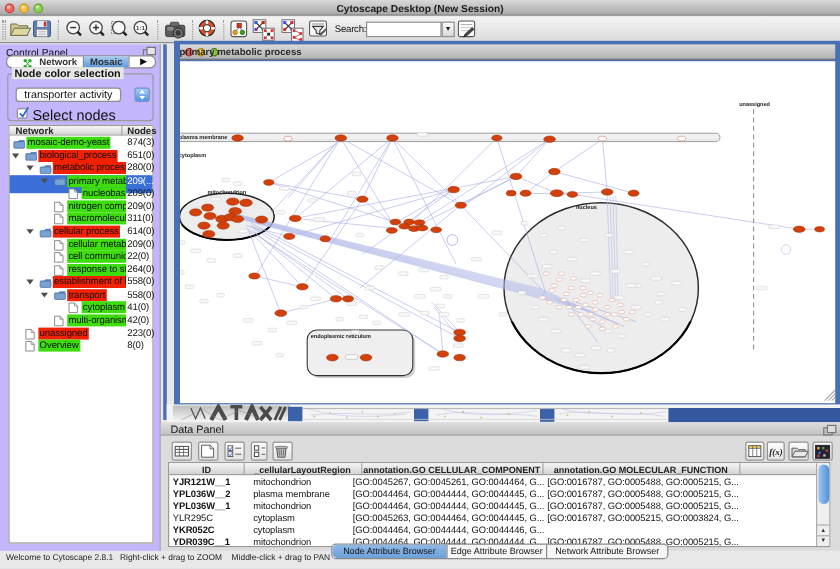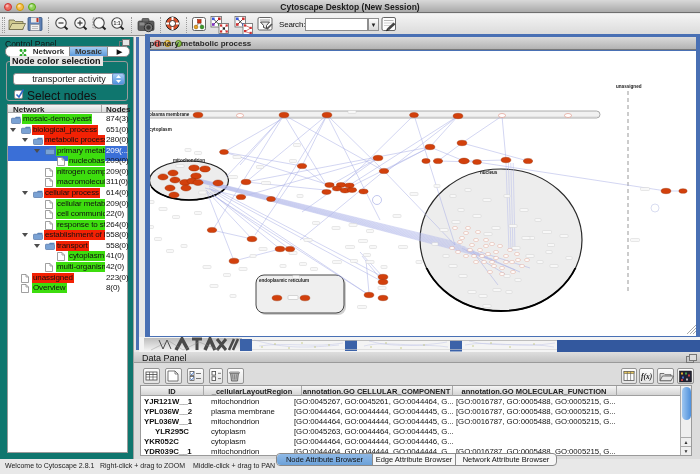--- a/index.html
+++ b/index.html
@@ -6,29 +6,29 @@
 .abs{position:absolute}
 #root{position:relative;width:700px;height:474px}
 
 #titlebar{left:0;top:0;width:700px;height:13px;background:linear-gradient(#d9d9d9,#a9a9a9);border-bottom:1px solid #6f6f6f}
 .tl{position:absolute;width:8px;height:8px;border-radius:50%;top:2.5px}
 #titlebar .t{position:absolute;width:700px;text-align:center;top:1.5px;font-size:8.5px;font-weight:bold;color:#1a1a1a}
 
 #toolbar{left:0;top:14px;width:700px;height:22px;background:linear-gradient(#f4f4f4,#dadada);border-bottom:1px solid #8d8d8d}
 .sep{position:absolute;top:3px;height:16px;border-left:1px dotted #9a9a9a}
 
-#cp{left:0;top:37px;width:134px;height:422px;background:#0f766e;border-right:1px solid #a0a0a0}
+#cp{left:0;top:37px;width:134px;height:422px;background:#c4b5fd;border-right:1px solid #a0a0a0}
 
 #cptabs{left:5px;top:9px;width:125px;height:11px;background:#fff;border:1px solid #8a8a8a;border-radius:5px}
 #cptabs .seg{position:absolute;top:0;height:9px;font-size:8px;font-weight:bold;color:#333;text-align:center;line-height:9.5px}
 #mosa{background:linear-gradient(#a6cdf2,#5e9bdd);border-left:1px solid #8a8a8a;border-right:1px solid #8a8a8a;color:#10284a}
 
 #grp{left:6px;top:24px;width:122px;height:40px;border:1px solid #9b9b9b;border-radius:3px}
 #grplab{left:10px;top:19px;background:#e6e6e6;padding:0 2px;font-size:9px;font-weight:bold;color:#111}
-#combo{left:13px;top:36px;width:112px;height:12px;background:#fff;border:1px solid #8e8e8e;border-radius:3px;font-size:9px;color:#111;text-align:center;line-height:11px}
+#combo{left:13px;top:36px;width:88px;height:12px;background:#fff;border:1px solid #8e8e8e;border-radius:3px;font-size:9px;color:#111;text-align:center;line-height:11px}
 #combocap{left:112px;top:36px;width:13px;height:12px;border-radius:2px 3px 3px 2px;background:linear-gradient(#a8cef4,#4f92de);border:1px solid #6f92c4}
 #cbx{left:14px;top:53px;width:9px;height:9px;background:#fff;border:1px solid #8e8e8e;border-radius:2px}
 
 #treebox{left:7px;top:67px;width:121px;height:349px;background:#fff;border:1px solid #9b9b9b}
 #treehdr{left:0px;top:0px;width:119px;height:8px;background:linear-gradient(#f6f6f6,#d8d8d8);border-bottom:1px solid #a8a8a8;font-size:8px;font-weight:bold;color:#222}
 .trow{position:absolute;left:0;width:119px;height:15px;font-size:8px;letter-spacing:-0.1px;line-height:10.5px;color:#111;white-space:nowrap}
 .cnt{position:absolute;left:98px;top:0}
 .lab{display:inline-block;height:10px;padding:0 1px;overflow:hidden;white-space:nowrap}
 .arr{position:absolute;top:3.2px;width:0;height:0;border-left:3.4px solid transparent;border-right:3.4px solid transparent;border-top:4.5px solid #4d4d4d}
 
@@ -813,23 +813,24 @@
 <div class="drow" style="left:153px;top:10.5px">[GO:0045267, GO:0045261, GO:0044464, G...</div>
 <div class="drow" style="left:315px;top:10.5px">[GO:0016787, GO:0005488, GO:0005215, G...</div>
 <div class="drow" style="left:3px;top:20.5px;font-weight:bold">YPL036W__2</div>
 <div class="drow" style="left:70px;top:20.5px">plasma membrane</div>
 <div class="drow" style="left:153px;top:20.5px">[GO:0044464, GO:0044444, GO:0044445, G...</div>
 <div class="drow" style="left:315px;top:20.5px">[GO:0016787, GO:0005488, GO:0005215, G...</div>
 <div class="drow" style="left:3px;top:30.5px;font-weight:bold">YPL036W__1</div>
 <div class="drow" style="left:70px;top:30.5px">mitochondrion</div>
 <div class="drow" style="left:153px;top:30.5px">[GO:0044464, GO:0044444, GO:0044445, G...</div>
 <div class="drow" style="left:315px;top:30.5px">[GO:0016787, GO:0005488, GO:0005215, G...</div>
-<div class="drow" style="left:14px;top:40.5px;font-weight:bold">YLR295C</div>
+<div class="drow" style="left:3px;top:40.5px;font-weight:normal">YLR295C</div>
 <div class="drow" style="left:70px;top:40.5px">cytoplasm</div>
 <div class="drow" style="left:153px;top:40.5px">[GO:0045263, GO:0044464, GO:0044445, G...</div>
+<div class="drow" style="left:315px;top:40.5px">[GO:0016787, GO:0005215, GO:0003824, G...</div>
 <div class="drow" style="left:3px;top:50.5px;font-weight:bold">YKR052C</div>
 <div class="drow" style="left:70px;top:50.5px">cytoplasm</div>
 <div class="drow" style="left:153px;top:50.5px">[GO:0044464, GO:0044444, GO:0044446, G...</div>
 <div class="drow" style="left:3px;top:60.5px;font-weight:bold">YDR039C__1</div>
 <div class="drow" style="left:70px;top:60.5px">mitochondrion</div>
 <div class="drow" style="left:153px;top:60.5px">[GO:0044464, GO:0044444, GO:0044444, G...</div>
 <div class="drow" style="left:315px;top:60.5px">[GO:0016787, GO:0005488, GO:0005215, G...</div>
 <div id="dsb">
           <div id="dthumb"></div>
 <div style="position:absolute;left:0;bottom:9px;width:10px;height:9px;border-top:1px solid #ababab;font-size:5px;text-align:center;color:#333;line-height:9px">▲</div>

